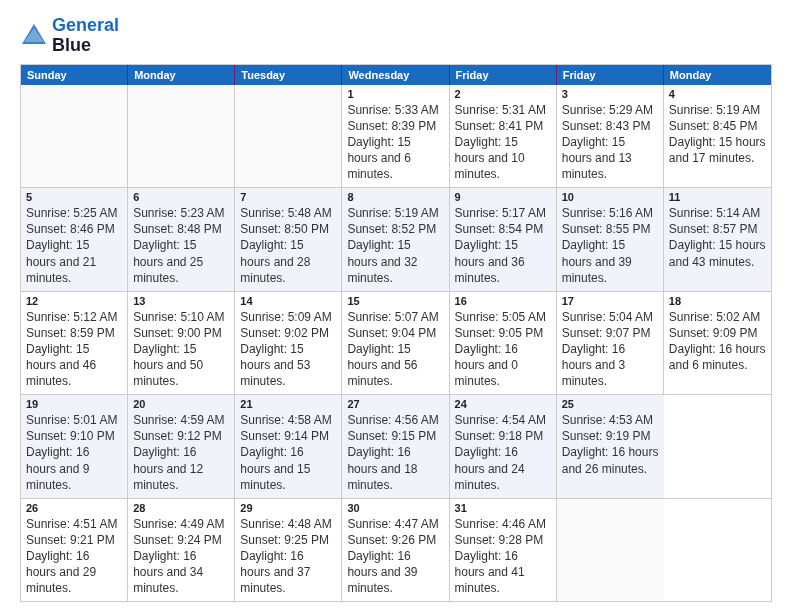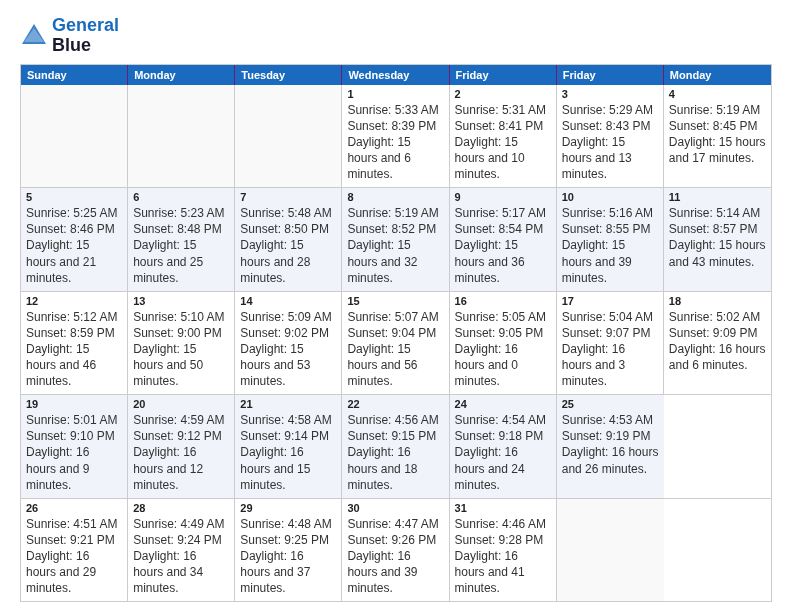--- a/index.html
+++ b/index.html
@@ -292,21 +292,21 @@
 and 12 minutes.</div>
           </div>
           <div class="cal-cell shaded">
             <span class="day-num">21</span>
             <div class="cell-text">Sunrise: 4:58 AM
 Sunset: 9:14 PM
 Daylight: 16 hours
 and 15 minutes.</div>
           </div>
           <div class="cal-cell shaded">
-            <span class="day-num">22</span>
+            <span class="day-num">27</span>
             <div class="cell-text">Sunrise: 4:56 AM
 Sunset: 9:15 PM
 Daylight: 16 hours
 and 18 minutes.</div>
           </div>
           <div class="cal-cell shaded">
             <span class="day-num">24</span>
             <div class="cell-text">Sunrise: 4:54 AM
 Sunset: 9:18 PM
 Daylight: 16 hours

